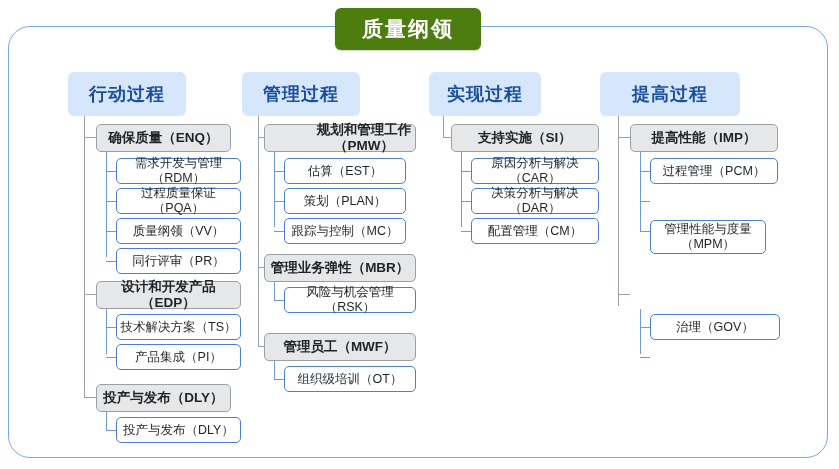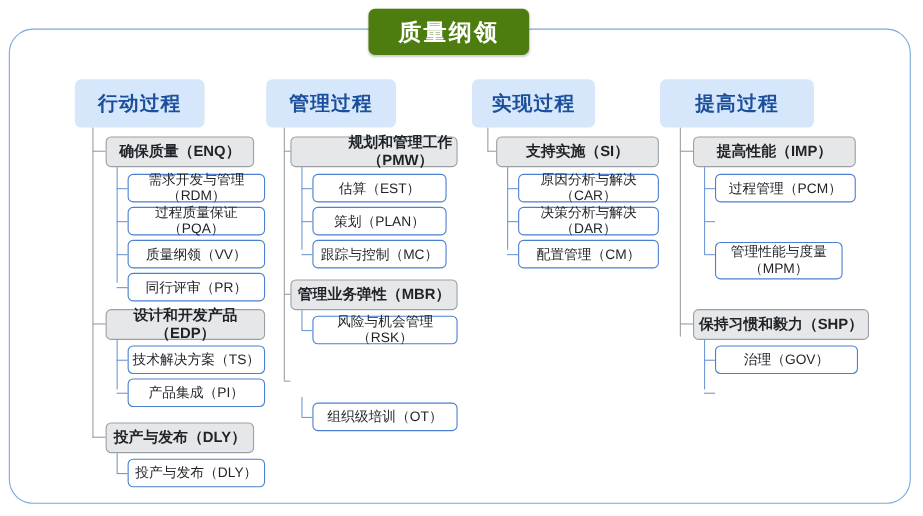--- a/index.html
+++ b/index.html
@@ -158,20 +158,21 @@
   <div class="node lvl2" style="left:284px; top:218px; width:122px;">跟踪与控制（MC）</div>
 
   <div class="connector" style="left:258px; top:267px; width:6px; height:1px;"></div>
   <div class="node lvl1" style="left:264px; top:254px; width:152px;">管理业务弹性（MBR）</div>
   <div class="connector blue" style="left:274px; top:282px; width:1px; height:18px;"></div>
 
   <div class="connector blue" style="left:274px; top:300px; width:10px; height:1px;"></div>
   <div class="node lvl2" style="left:284px; top:287px; width:132px;">风险与机会管理（RSK）</div>
 
   <div class="connector" style="left:258px; top:346px; width:6px; height:1px;"></div>
+  <div class="node lvl1" style="left:264px; top:333px; width:152px;">管理员工（MWF）</div>
   <div class="connector blue" style="left:274px; top:361px; width:1px; height:18px;"></div>
 
   <div class="connector blue" style="left:274px; top:379px; width:10px; height:1px;"></div>
   <div class="node lvl2" style="left:284px; top:366px; width:132px;">组织级培训（OT）</div>
 
   <div class="col-head" style="left:429px; top:72px; width:112px;">实现过程</div>
 
   <div class="connector" style="left:443px; top:116px; width:1px; height:22px;"></div>
   <div class="connector" style="left:443px; top:137px; width:8px; height:1px;"></div>
   <div class="node lvl1" style="left:451px; top:124px; width:148px;">支持实施（SI）</div>
@@ -196,21 +197,20 @@
 
   <div class="connector blue" style="left:640px; top:171px; width:10px; height:1px;"></div>
   <div class="node lvl2" style="left:650px; top:158px; width:128px;">过程管理（PCM）</div>
 
   <div class="connector blue" style="left:640px; top:201px; width:10px; height:1px;"></div>
 
   <div class="connector blue" style="left:640px; top:231px; width:10px; height:1px;"></div>
   <div class="node lvl2 tall" style="left:650px; top:220px; width:116px;">管理性能与度量（MPM）</div>
 
   <div class="connector" style="left:618px; top:294px; width:12px; height:1px;"></div>
-  <div class="node lvl1" style="left:630px; top:281px; width:160px;">保持习惯和毅力（SHP）</div>
   <div class="connector blue" style="left:640px; top:309px; width:1px; height:45px;"></div>
 
   <div class="connector blue" style="left:640px; top:327px; width:10px; height:1px;"></div>
   <div class="node lvl2" style="left:650px; top:314px; width:130px;">治理（GOV）</div>
 
   <div class="connector blue" style="left:640px; top:357px; width:10px; height:1px;"></div>
 
 </div>
 
 </body></html>

